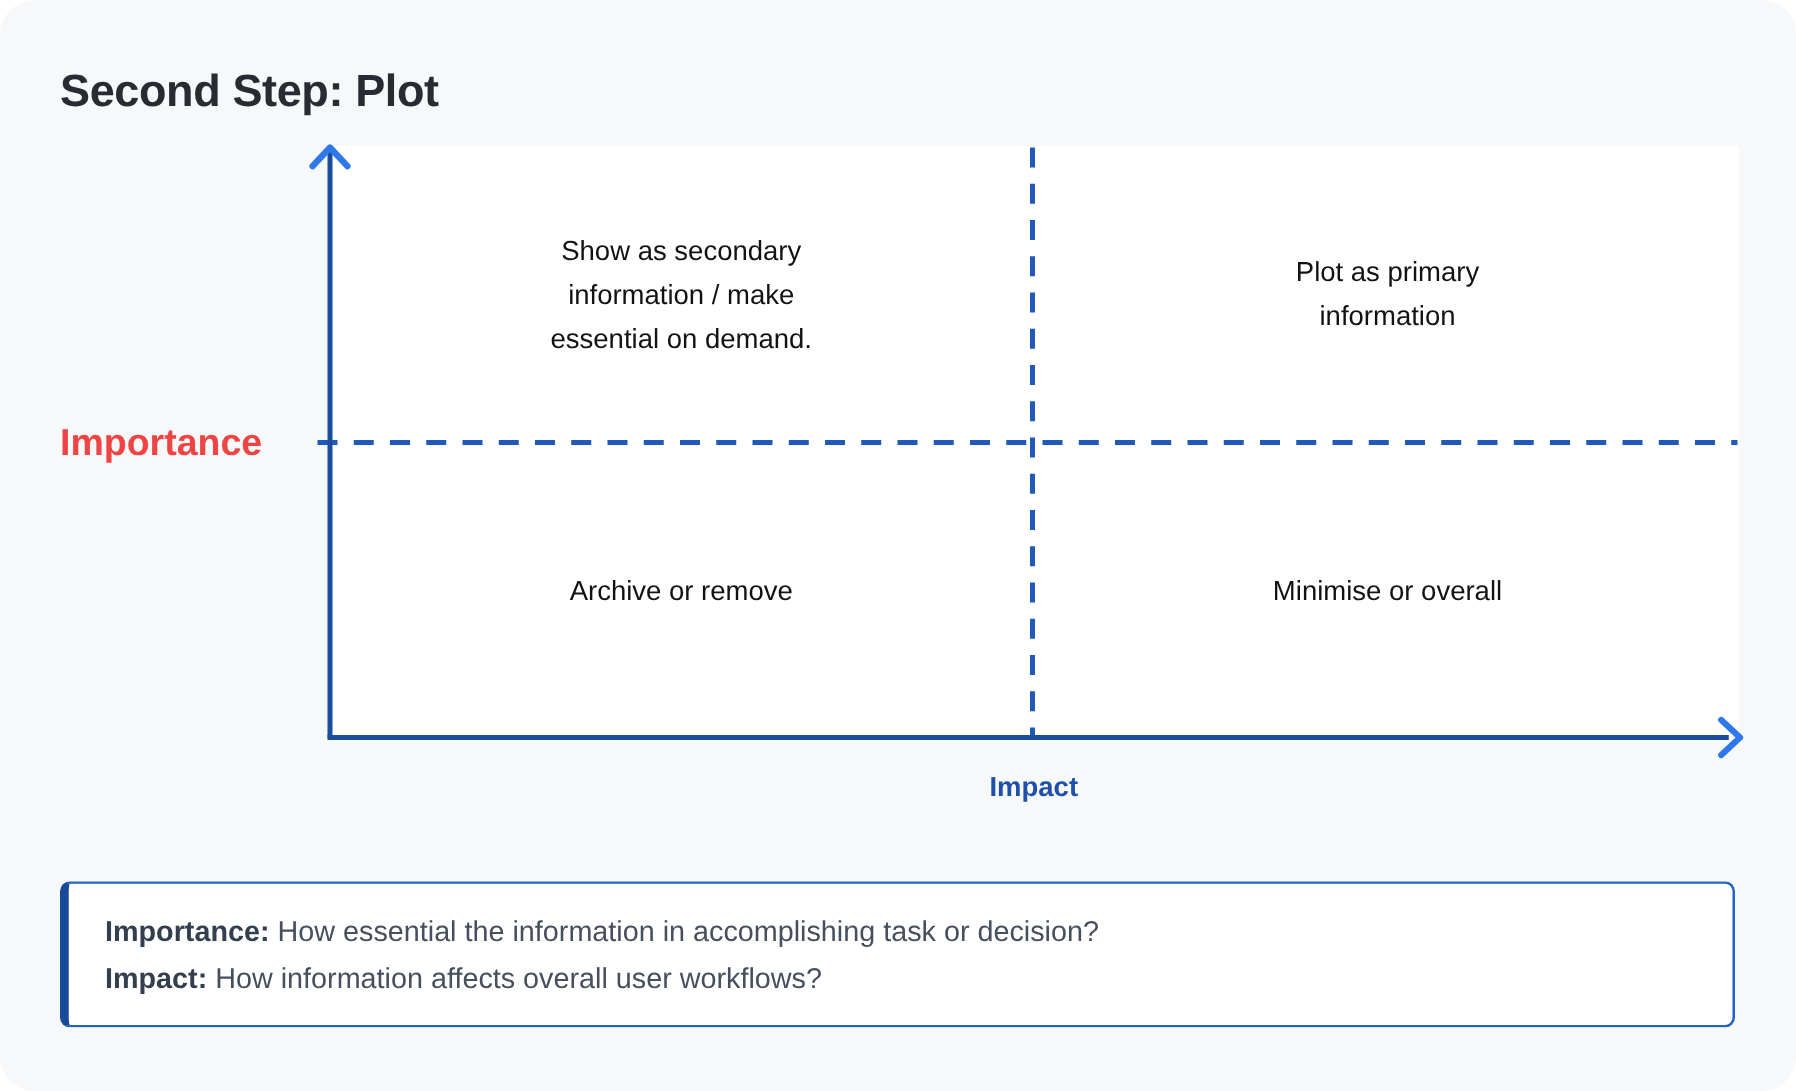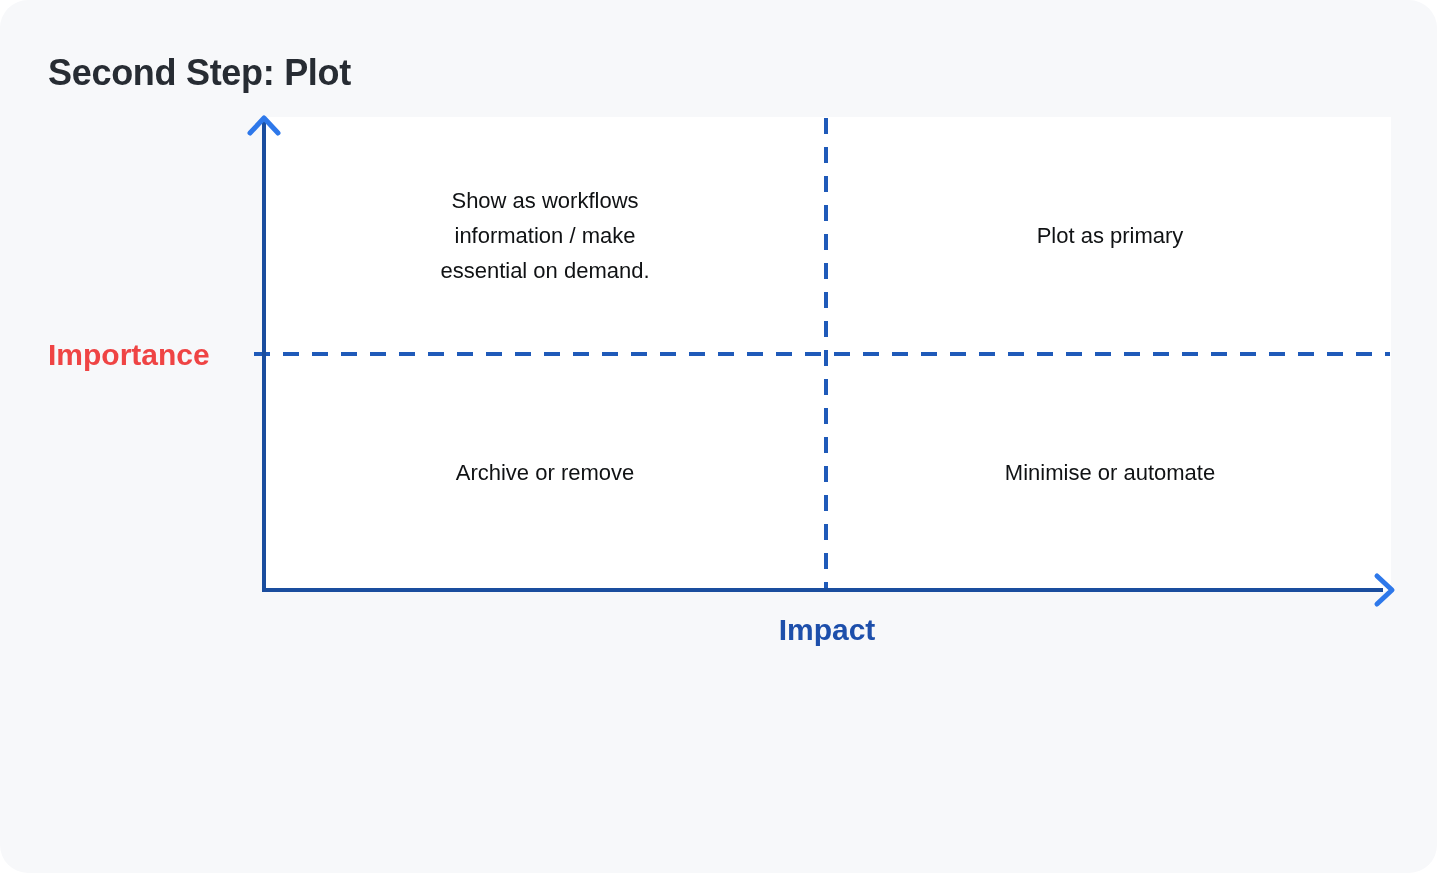--- a/index.html
+++ b/index.html
@@ -70,21 +70,21 @@
     line-height: 38px;
     font-weight: 700;
     color: #ef4444;
   }
   .x-axis-label {
     position: absolute;
     left: 263px;
     top: 611px;
     width: 1128px;
     text-align: center;
-    font-size: 30px;
+    font-size: 22px;
     line-height: 38px;
     font-weight: 700;
     color: #1d4fab;
   }
   .note-box {
     position: absolute;
     left: 48px;
     top: 705px;
     width: 1340px;
     height: 117px;
@@ -125,40 +125,45 @@
 
         <line x1="264" y1="118" x2="264" y2="590" stroke="#1a4d9e" stroke-width="4"></line>
         <line x1="262" y1="590" x2="1383" y2="590" stroke="#1a4d9e" stroke-width="4"></line>
 
         <polyline points="250,133 264,118 278,133" fill="none" stroke="#2e78ea" stroke-width="5" stroke-linecap="round" stroke-linejoin="round"></polyline>
         <polyline points="1377,576 1392,590 1377,604" fill="none" stroke="#2e78ea" stroke-width="5" stroke-linecap="round" stroke-linejoin="round"></polyline>
       </svg>
 
       <div class="quadrant q-tl">
         <div>
-          <span>Show as workflows</span>
+          <span>Show as secondary</span>
           <span>information / make</span>
           <span>essential on demand.</span>
         </div>
       </div>
       <div class="quadrant q-tr">
         <div>
           <span>Plot as primary</span>
+          <span>information</span>
         </div>
       </div>
       <div class="quadrant q-bl">
         <div>
           <span>Archive or remove</span>
         </div>
       </div>
       <div class="quadrant q-br">
         <div>
-          <span>Minimise or automate</span>
+          <span>Minimise or overall</span>
         </div>
       </div>
 
       <div class="y-axis-label">Importance</div>
       <div class="x-axis-label">Impact</div>
     </div>
 
+    <div class="note-box">
+      <p class="note-line"><strong>Importance:</strong> <span>How essential the information in accomplishing task or decision?</span></p>
+      <p class="note-line"><strong>Impact:</strong> <span>How information affects overall user workflows?</span></p>
+    </div>
 
   </div>
 </div>
 
 </body></html>

